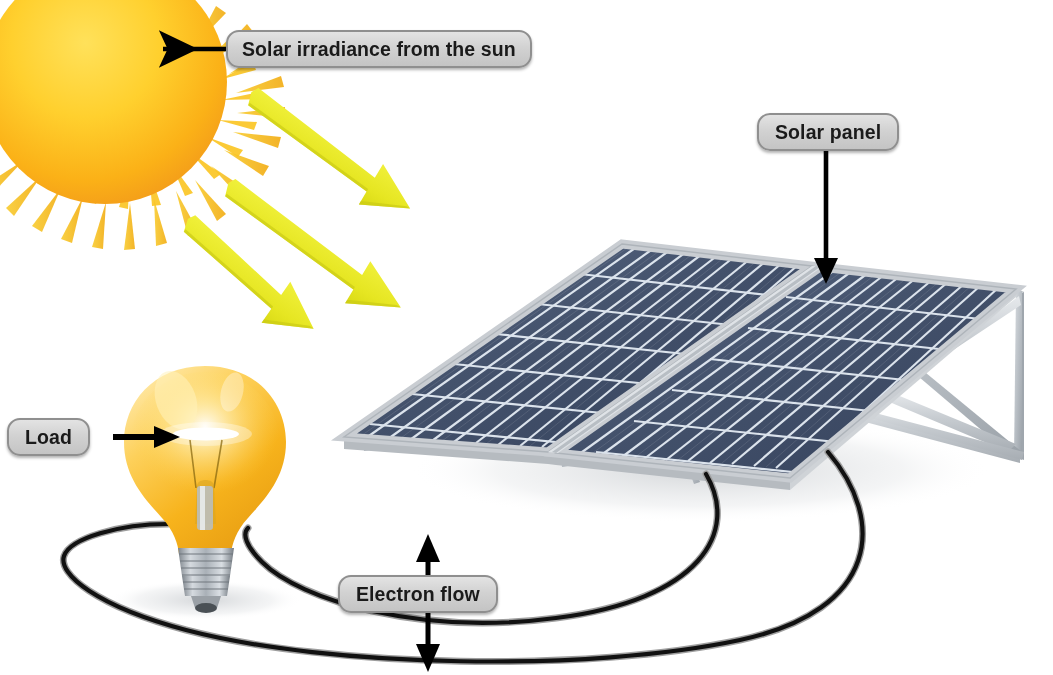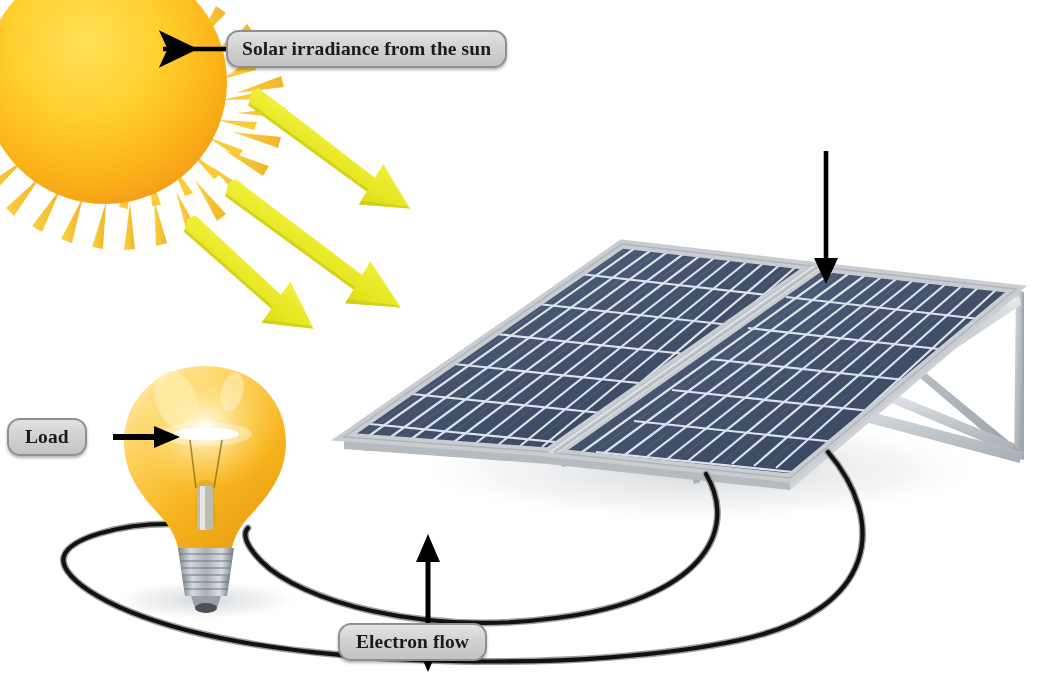--- a/index.html
+++ b/index.html
@@ -7,21 +7,20 @@
   body{
     width:1053px;height:675px;
     font-family:"Liberation Sans", sans-serif;
     overflow:hidden;
     position:relative;
   }
   #stage{
     position:relative;
     width:875px;height:675px;
     background:#ffffff;
-    font-family:Liberation Serif, serif;
   }
   #scene{position:absolute;left:0;top:0;width:1053px;height:675px;}
 
   
   .callout{
     position:absolute;
     display:flex;align-items:center;justify-content:center;
     background:linear-gradient(180deg,#e3e3e3 0%,#d2d2d2 45%,#c4c4c4 100%);
     border:2px solid #8f8f8f;
     border-radius:13px;
@@ -29,21 +28,21 @@
     color:#1a1a1a;
     font-weight:bold;
     white-space:nowrap;
     box-sizing:border-box;
     z-index:40;
     letter-spacing:.1px;
   }
   #lbl-irradiance{left:226px;top:30px;height:38px;padding:0 14px;font-size:19.5px;}
   #lbl-panel{left:757px;top:113px;height:38px;padding:0 16px;font-size:19.5px;}
   #lbl-load{left:7px;top:418px;height:38px;padding:12px 16px;font-size:19.5px;}
-  #lbl-electron{left:338px;top:575px;height:38px;padding:0 16px;font-size:19.5px;margin-top:48px;}
+  #lbl-electron{left:338px;top:575px;height:38px;padding:0 16px;font-size:19.5px;}
 </style>
 </head>
 <body>
 
 <div id="stage">
 
   <svg id="scene" viewBox="0 0 1053 675" xmlns="http://www.w3.org/2000/svg">
     <defs>
       <radialGradient id="sunCore" cx="42%" cy="34%" r="72%">
         <stop offset="0%" stop-color="#ffe15a"></stop>
@@ -347,20 +346,23 @@
       <line x1="428" y1="545" x2="428" y2="660" stroke="#000" stroke-width="5"></line>
       <polygon points="428,534 416,562 440,562" fill="#000"></polygon>
       <polygon points="428,672 416,644 440,644" fill="#000"></polygon>
     </g>
   </svg>
 
   <div class="callout" id="lbl-irradiance">
     <span>Solar irradiance from the sun</span>
   </div>
 
+  <div class="callout" id="lbl-panel">
+    <span>Solar panel</span>
+  </div>
 
   <div class="callout" id="lbl-load">
     <span>Load</span>
   </div>
 
   <div class="callout" id="lbl-electron">
     <span>Electron flow</span>
   </div>
 
 </div>

